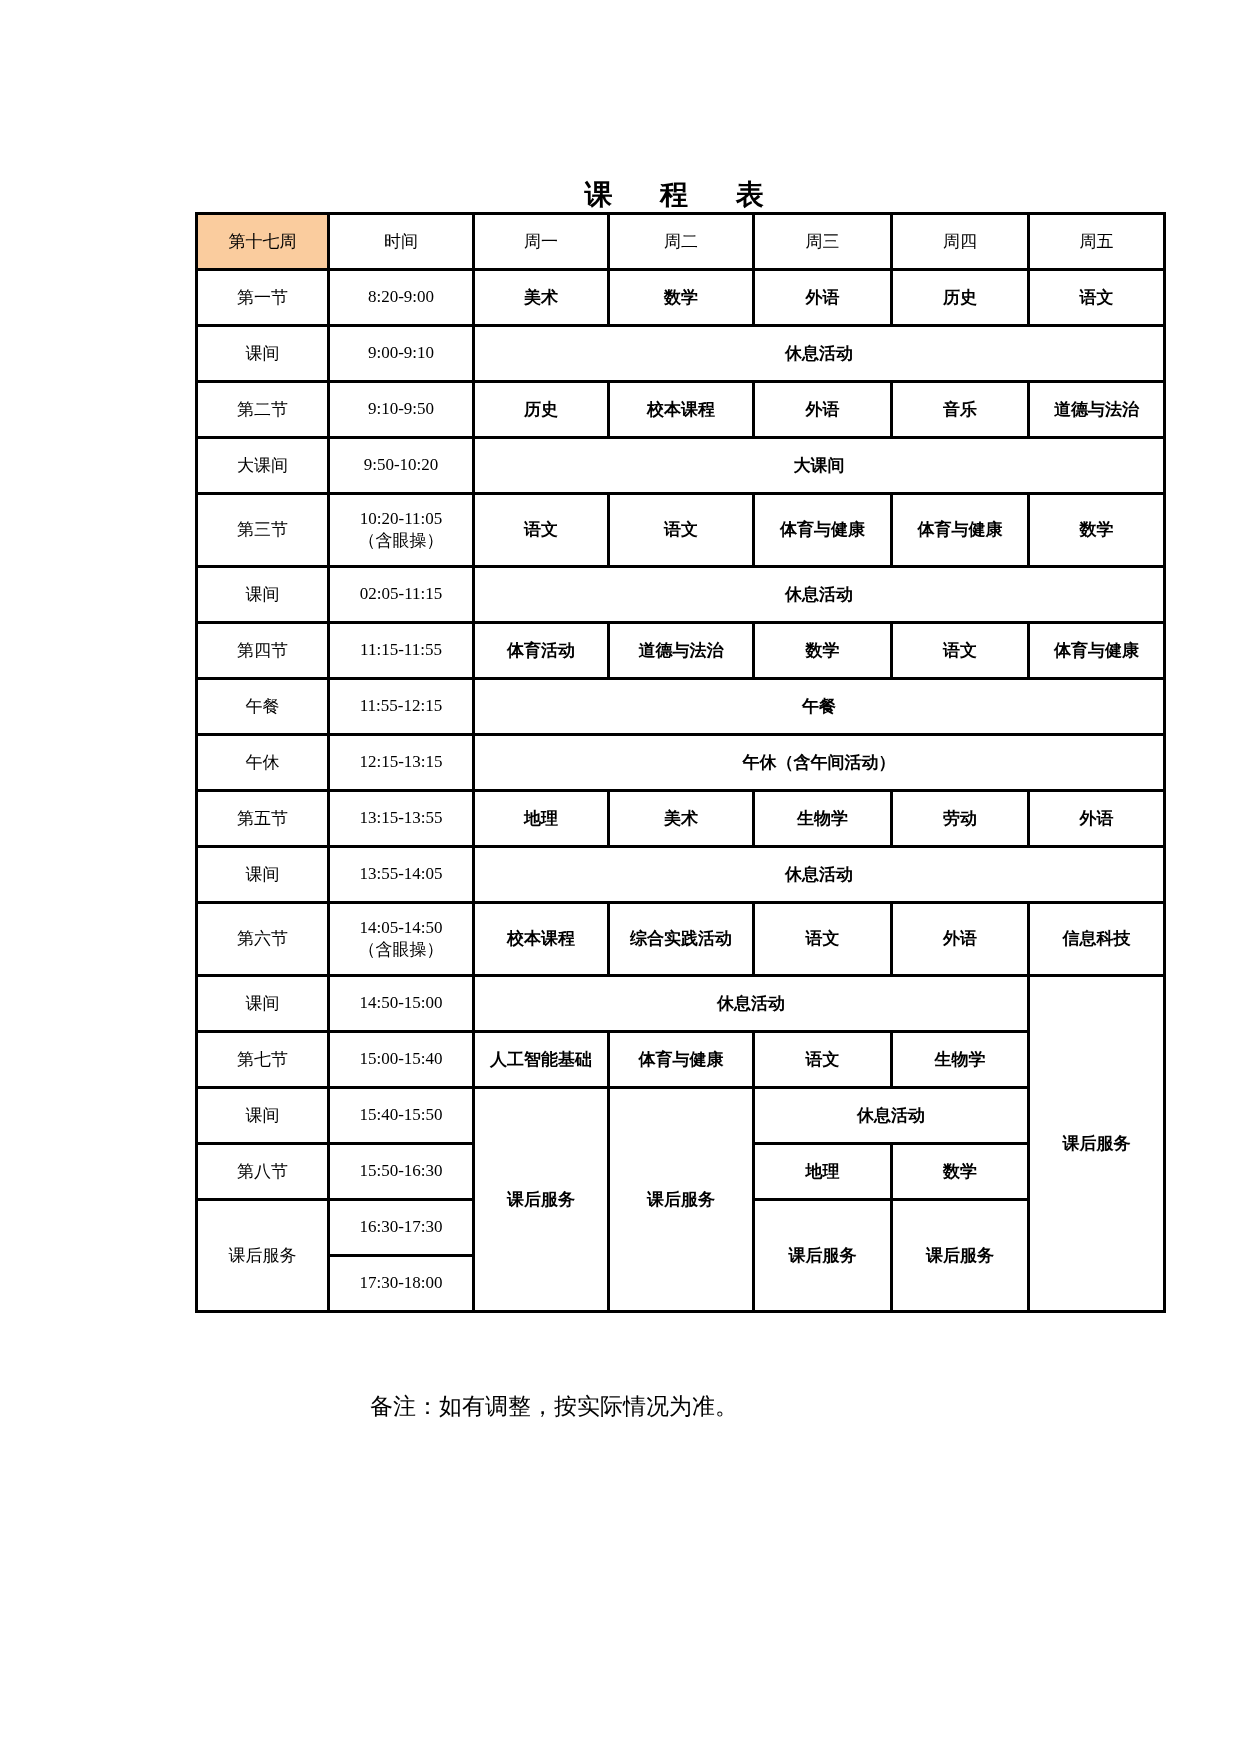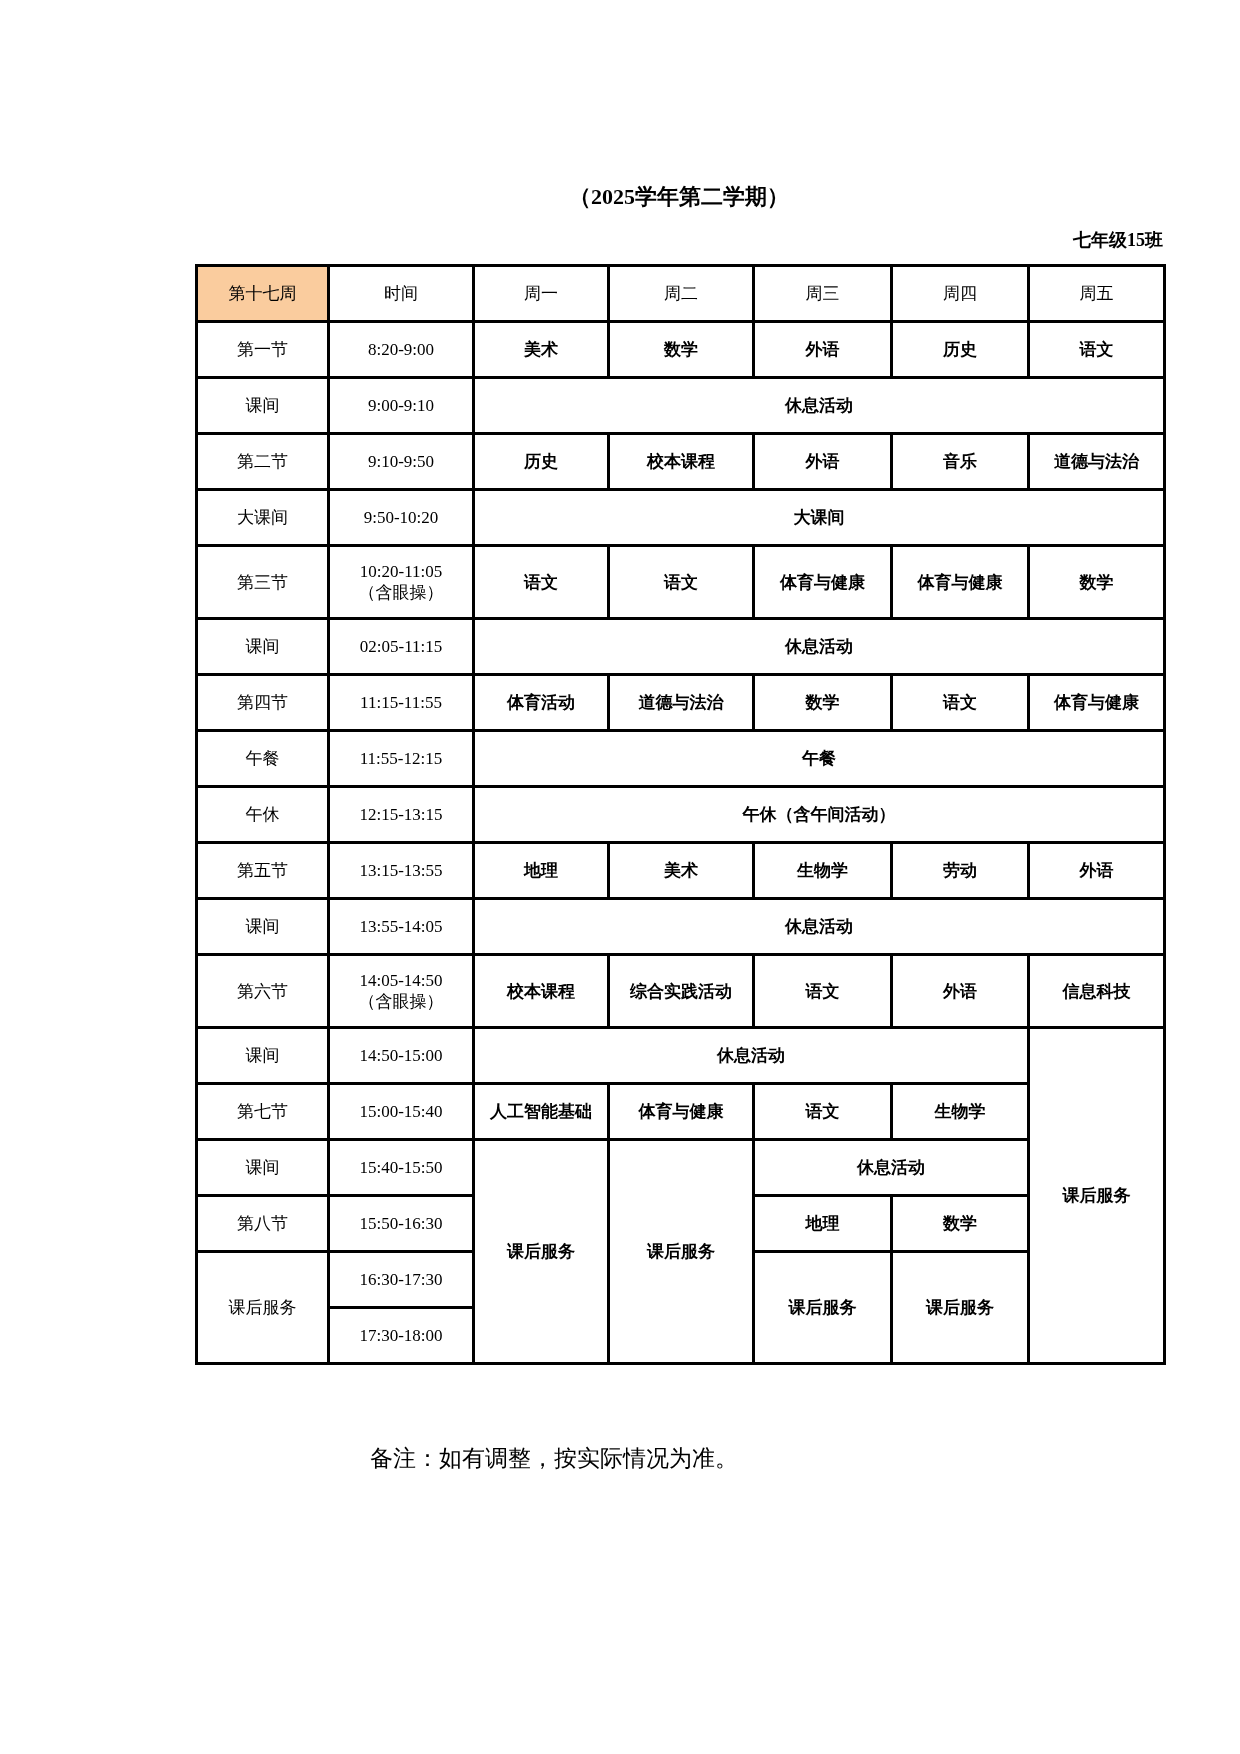--- a/index.html
+++ b/index.html
@@ -38,22 +38,21 @@
     font-weight:bold; font-size:17px;
   }
   td.head, td.week, td.lab { font-weight:normal; }
   .note { margin:78px 0 0 175px; font-size:23px; }
 </style>
 </head>
 <body>
 
 <div class="sheet">
   <div class="content">
-    <h2 class="page-subtitle">（2025学年第二学期）</h2>
-    <div class="class-label">七年级15班</div>
+    <h1 class="page-title">课　程　表</h1>
     <table class="schedule">
       <colgroup>
         <col class="c0">
           <col class="c1">
           <col class="c2">
           <col class="c3">
         <col class="c4">
           <col class="c5">
           <col class="c6">
       </colgroup>

